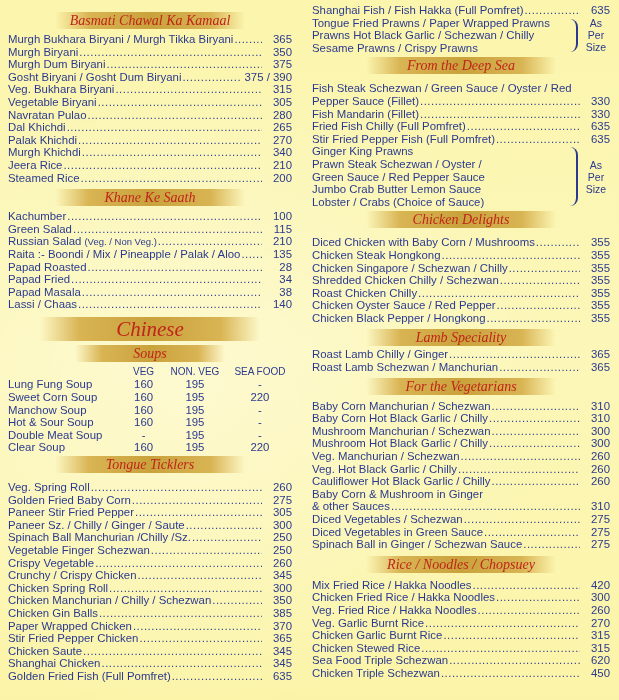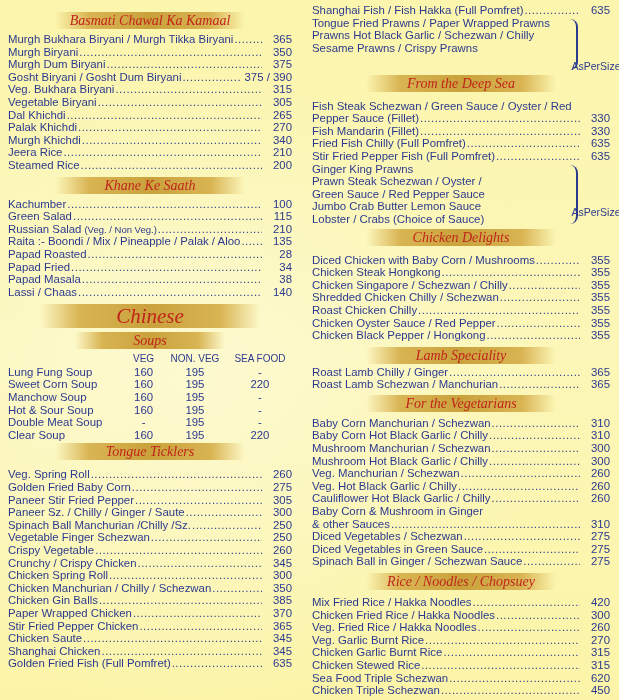--- a/index.html
+++ b/index.html
@@ -67,21 +67,21 @@
     
     .group { display: flex; position: relative; }
     .group .lines { flex: 1 1 auto; }
     .group .brace {
       width: 8px; margin: 2px 4px 2px 6px;
       border-right: 2px solid #2b3a8f;
       border-radius: 0 8px 8px 0;
     }
     .group .note {
       width: 28px; font-size: 10.5px; line-height: 12px;
-      display: flex; flex-direction: row; justify-content: center; text-align: center; margin-top: 43px;
+      display: flex; flex-direction: column; justify-content: center; text-align: center;
     }
     .group .note span { display: block; }
     .gline { font-size: 11.4px; line-height: 12.6px; height: 12.6px; white-space: nowrap; }
   </style>
 </head>
 <body>
 
 <div class="col left">
 
   <div class="banner" style="margin-top:12px;">Basmati Chawal Ka Kamaal</div>
@@ -108,20 +108,25 @@
       </div>
       <div class="row">
         <span class="name">Veg. Bukhara Biryani</span>
         <span class="dots"></span>
         <span class="price">315</span>
       </div>
       <div class="row">
         <span class="name">Vegetable Biryani</span>
         <span class="dots"></span>
         <span class="price">305</span>
+      </div>
+      <div class="row">
+        <span class="name">Navratan Pulao</span>
+        <span class="dots"></span>
+        <span class="price">280</span>
       </div>
       <div class="row">
         <span class="name">Dal Khichdi</span>
         <span class="dots"></span>
         <span class="price">265</span>
       </div>
       <div class="row">
         <span class="name">Palak Khichdi</span>
         <span class="dots"></span>
         <span class="price">270</span>

